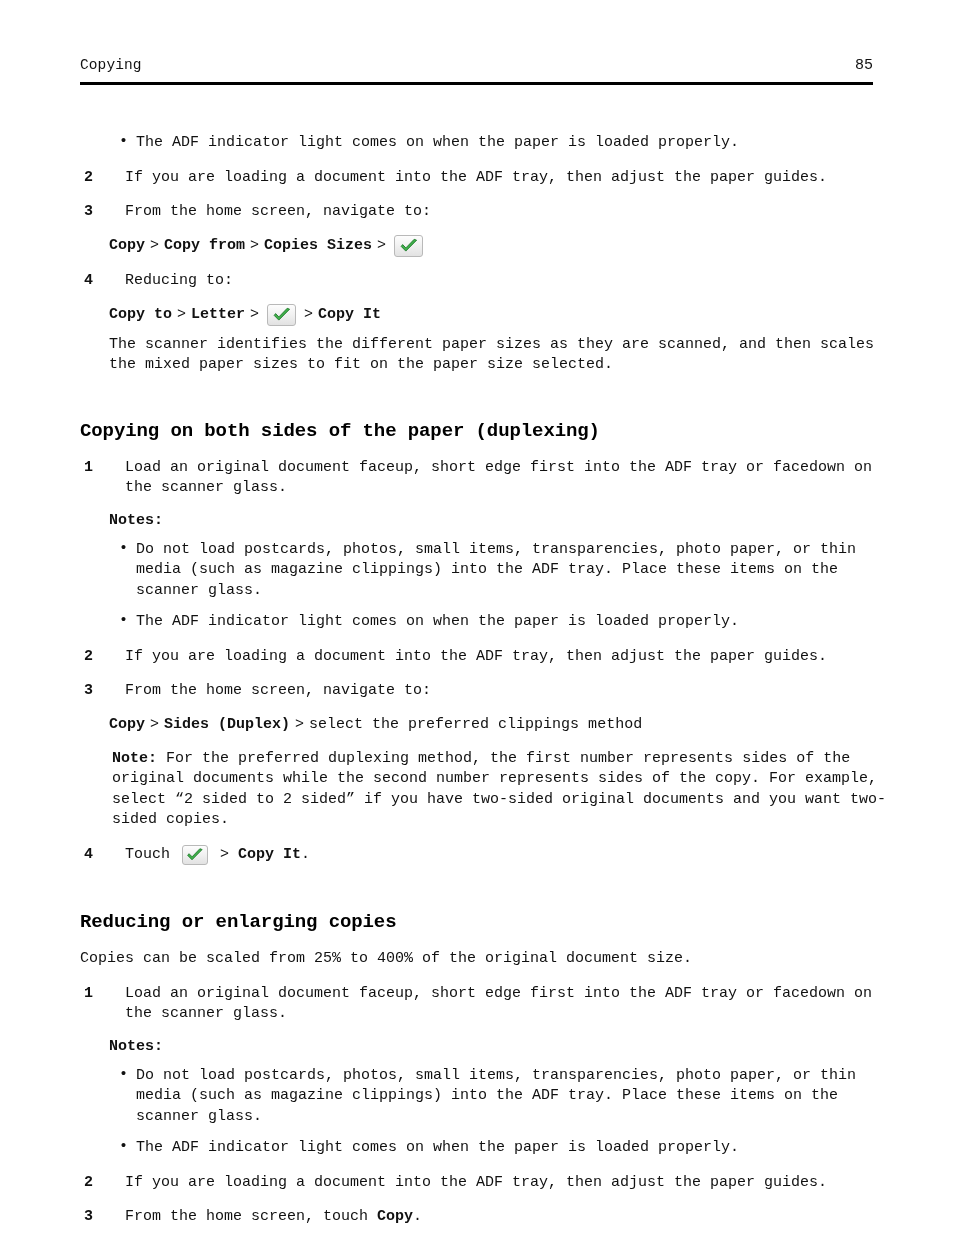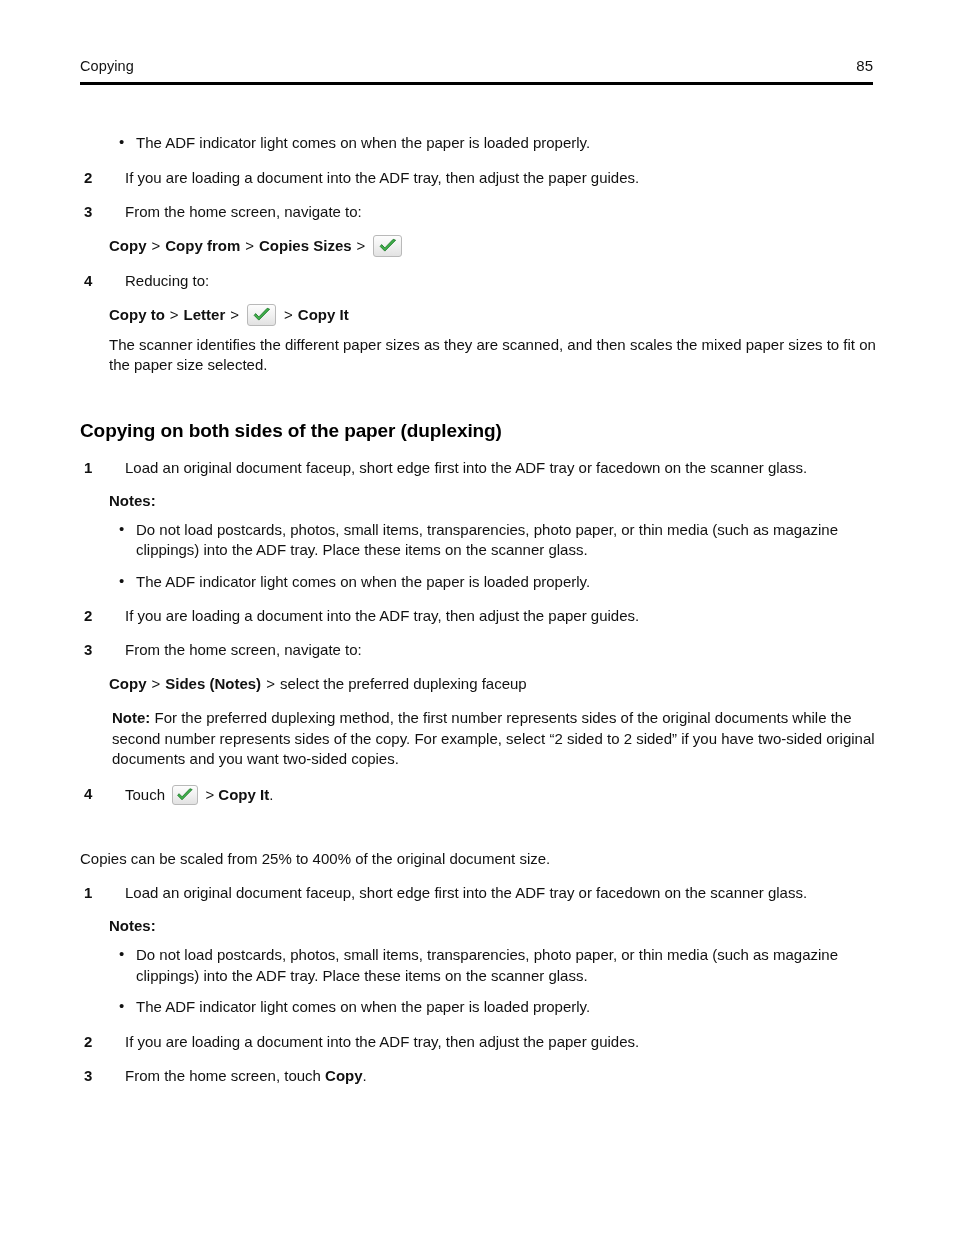--- a/index.html
+++ b/index.html
@@ -12,20 +12,21 @@
     color: #111111;
     -webkit-font-smoothing: antialiased;
   }
   .page {
     position: relative;
     width: 954px;
     height: 1235px;
     background: #ffffff;
     overflow: hidden;
     box-sizing: border-box;
+    font-family: Liberation Mono, monospace;
   }
 
   
   .page-header {
     position: absolute;
     left: 80px;
     top: 58px;
     width: 793px;
     display: flex;
     align-items: baseline;
@@ -299,23 +300,23 @@
         <div class="step-text">If you are loading a document into the ADF tray, then adjust the paper guides.</div>
       </div>
 
       <div class="step">
         <span class="step-num">3</span>
         <div class="step-text">From the home screen, navigate to:</div>
 
         <div class="navline">
           <span class="b">Copy</span>
           <span class="sep">&gt;</span>
-          <span class="b">Sides (Notes)</span>
+          <span class="b">Sides (Duplex)</span>
           <span class="sep">&gt;</span>
-          <span>select the preferred duplexing faceup</span>
+          <span>select the preferred clippings method</span>
         </div>
 
         <div class="note-para">
           <span class="b">Note:</span>
           <span>For the preferred duplexing method, the first number represents sides of the original documents while the second number represents sides of the copy. For example, select “2 sided to 2 sided” if you have two-sided original documents and you want two-sided copies.</span>
         </div>
       </div>
 
       <div class="step">
         <span class="step-num">4</span>
@@ -326,20 +327,21 @@
               <path d="M2.2 8.4 L6.8 13.1 L17.6 2.2 L15.2 1.3 L6.9 9.9 L3.6 6.6 Z" fill="#3fae4a" stroke="#1f7a2b" stroke-width="0.9" stroke-linejoin="round"></path>
             </svg>
           </span>
           <span class="inline-mid">&gt;</span>
           <span class="bold inline-mid">Copy It</span><span class="inline-mid">.</span>
         </div>
       </div>
     </div>
 
     <div class="heading-block-2">
+      <h2 class="section-heading">Reducing or enlarging copies</h2>
       <div class="intro-para">Copies can be scaled from 25% to 400% of the original document size.</div>
 
       <div class="step">
         <span class="step-num">1</span>
         <div class="step-text">Load an original document faceup, short edge first into the ADF tray or facedown on the scanner glass.</div>
         <div class="notes-label">Notes:</div>
         <ul class="bullets">
           <li>Do not load postcards, photos, small items, transparencies, photo paper, or thin media (such as magazine clippings) into the ADF tray. Place these items on the scanner glass.</li>
           <li>The ADF indicator light comes on when the paper is loaded properly.</li>
         </ul>

